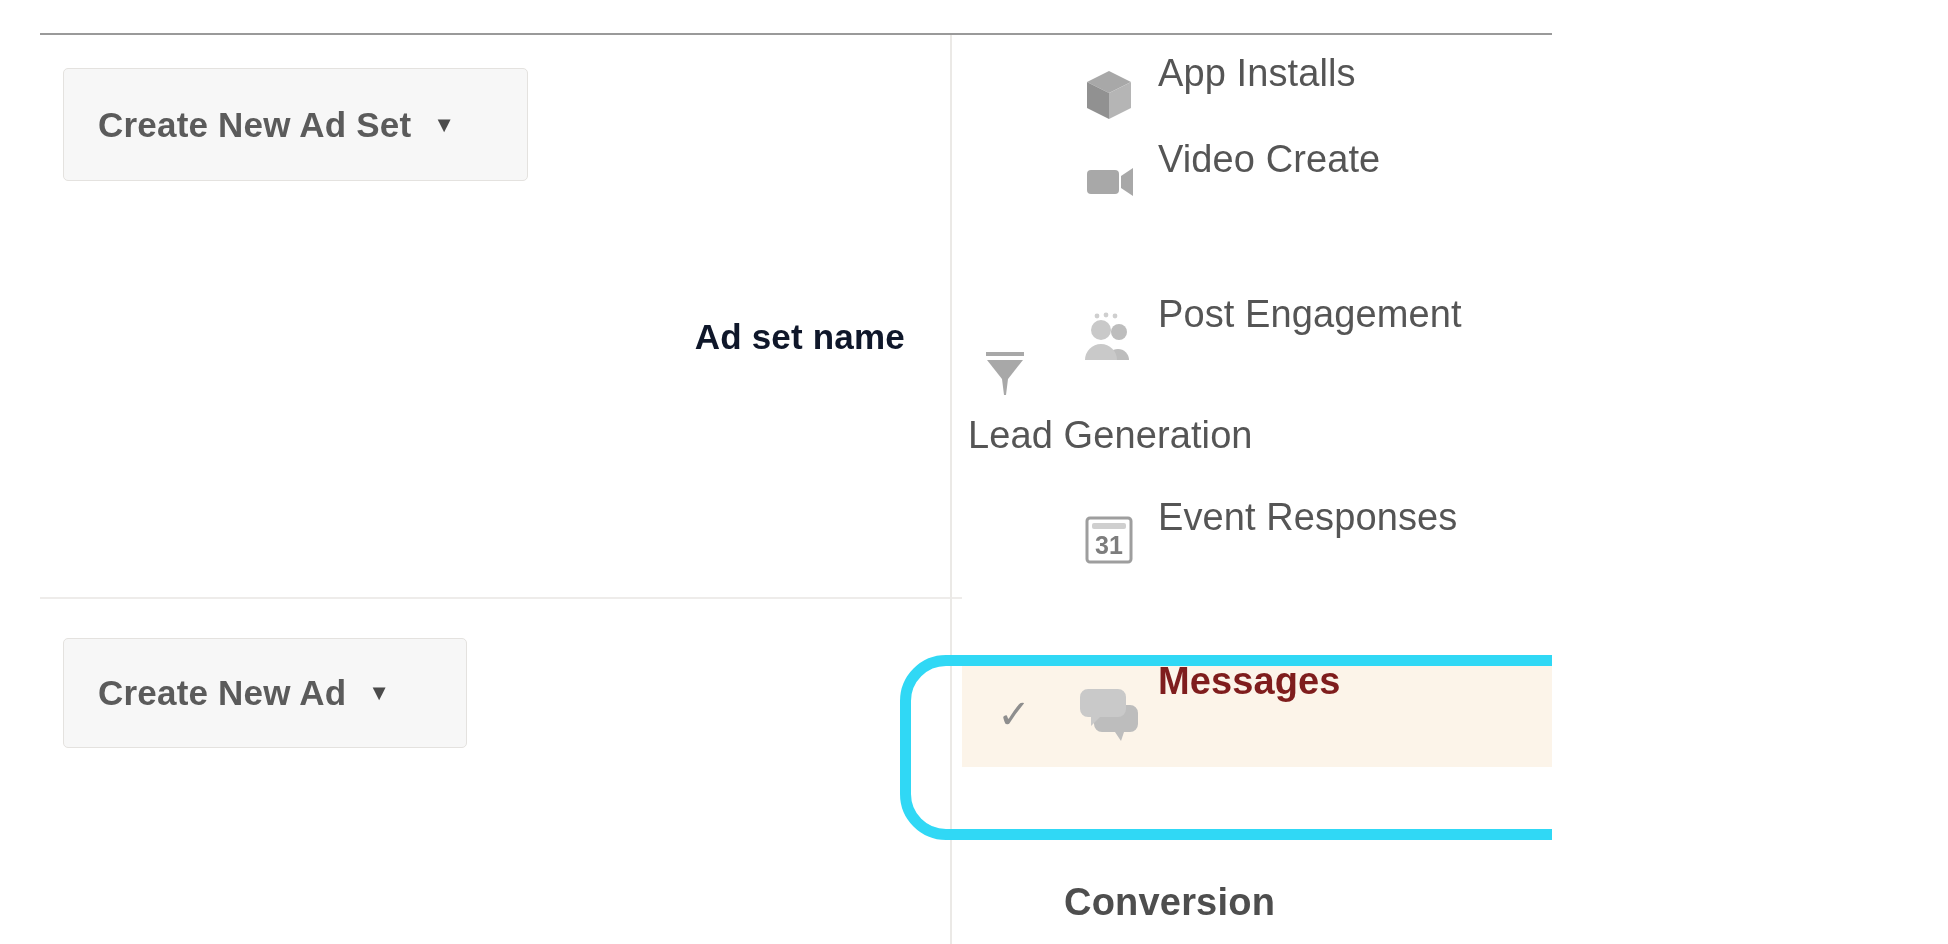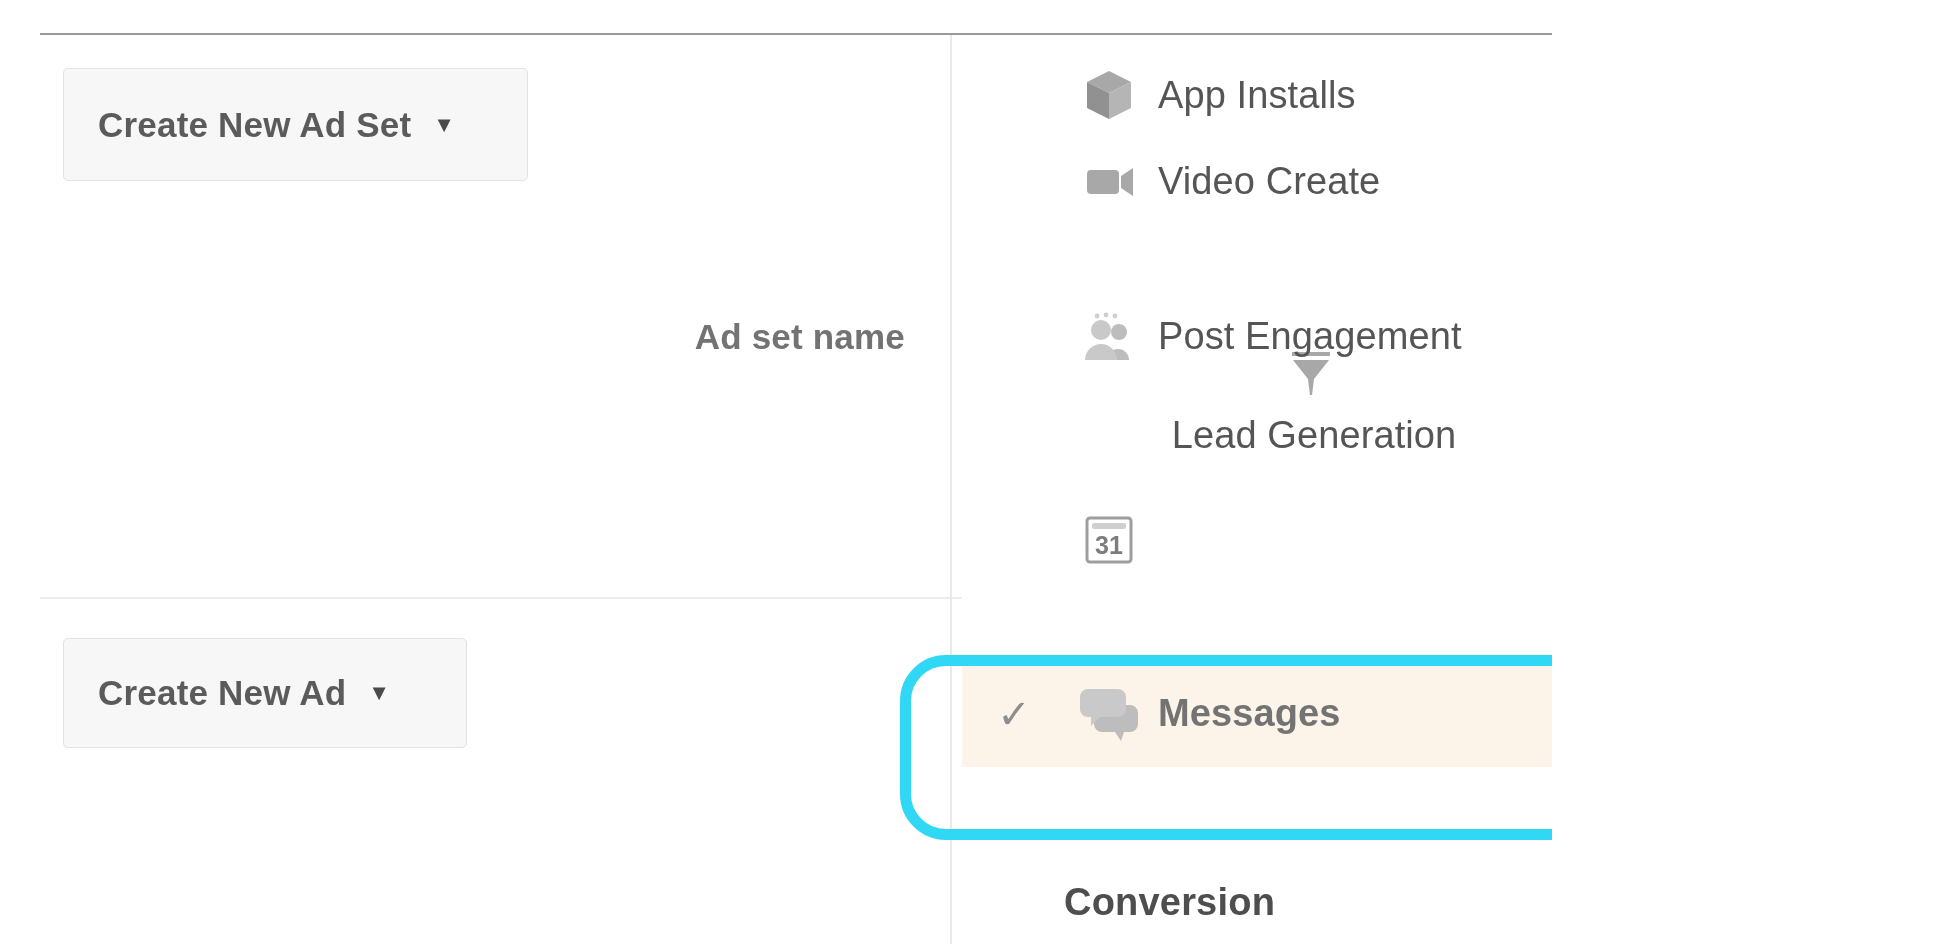--- a/index.html
+++ b/index.html
@@ -80,21 +80,21 @@
   #btn-ad {
     left: 63px;
     top: 638px;
     width: 404px;
     height: 110px;
     font-size: 35px;
   }
 
   .field-label {
     position: absolute;
-    color: #737373;
+    color: #0f172a;
     font-weight: bold;
     font-size: 35px;
     letter-spacing: 0.2px;
     text-align: right;
   }
   #label-ad-set-name {
     left: 405px;
     top: 317px;
     width: 500px;
   }
@@ -108,21 +108,20 @@
     height: 909px;
     background: #ffffff;
     overflow: hidden;
   }
   .menu-item {
     position: absolute;
     left: 0;
     width: 698px;
     height: 86px;
     display: flex;
-    align-items: center;
     box-sizing: border-box;
     background: transparent;
   }
   .menu-item .check-slot {
     width: 104px;
     flex: 0 0 104px;
     display: flex;
     align-items: center;
     justify-content: center;
     font-size: 40px;
@@ -139,21 +138,21 @@
     color: #555555;
     font-size: 38px;
     letter-spacing: 0.1px;
     white-space: nowrap;
     padding-left: 6px;
   }
   .menu-item.selected {
     background: #fcf4e9;
   }
   .menu-item.selected .item-label {
-    color: #737373;
+    color: #7f1d1d;
     font-weight: bold;
   }
 
   .section-header {
     position: absolute;
     left: 102px;
     color: #4e4e4e;
     font-size: 38px;
     font-weight: bold;
     letter-spacing: 0.2px;
@@ -262,20 +261,21 @@
 
     <div class="menu-item" style="top:461px;">
       <span class="check-slot"></span>
       <span class="icon-slot">
         <svg width="54" height="54" viewBox="0 0 54 54" aria-hidden="true">
           <rect x="5" y="6" width="44" height="44" rx="3" fill="#ffffff" stroke="#9e9e9e" stroke-width="3"></rect>
           <rect x="10" y="11" width="34" height="6" rx="2" fill="#cfcfcf"></rect>
           <text x="27" y="42" font-family="Liberation Sans, sans-serif" font-size="25" font-weight="bold" fill="#7d7d7d" text-anchor="middle">31</text>
         </svg>
       </span>
+      <span class="item-label">Event Responses</span>
     </div>
 
     <div class="menu-item selected" style="top:625px; height:107px;">
       <span class="check-slot">✓</span>
       <span class="icon-slot">
         <svg width="58" height="54" viewBox="0 0 58 54" aria-hidden="true">
           <path d="M22 18 h28 a8 8 0 0 1 8 8 v11 a8 8 0 0 1 -8 8 h-6 l-3 9 -6 -9 h-13 a8 8 0 0 1 -8 -8 v-11 a8 8 0 0 1 8 -8 z" fill="#bdbdbd"></path>
           <path d="M8 2 h30 a8 8 0 0 1 8 8 v12 a8 8 0 0 1 -8 8 h-18 l-9 9 0 -9 h-3 a8 8 0 0 1 -8 -8 v-12 a8 8 0 0 1 8 -8 z" fill="#c9c9c9"></path>
         </svg>
       </span>

